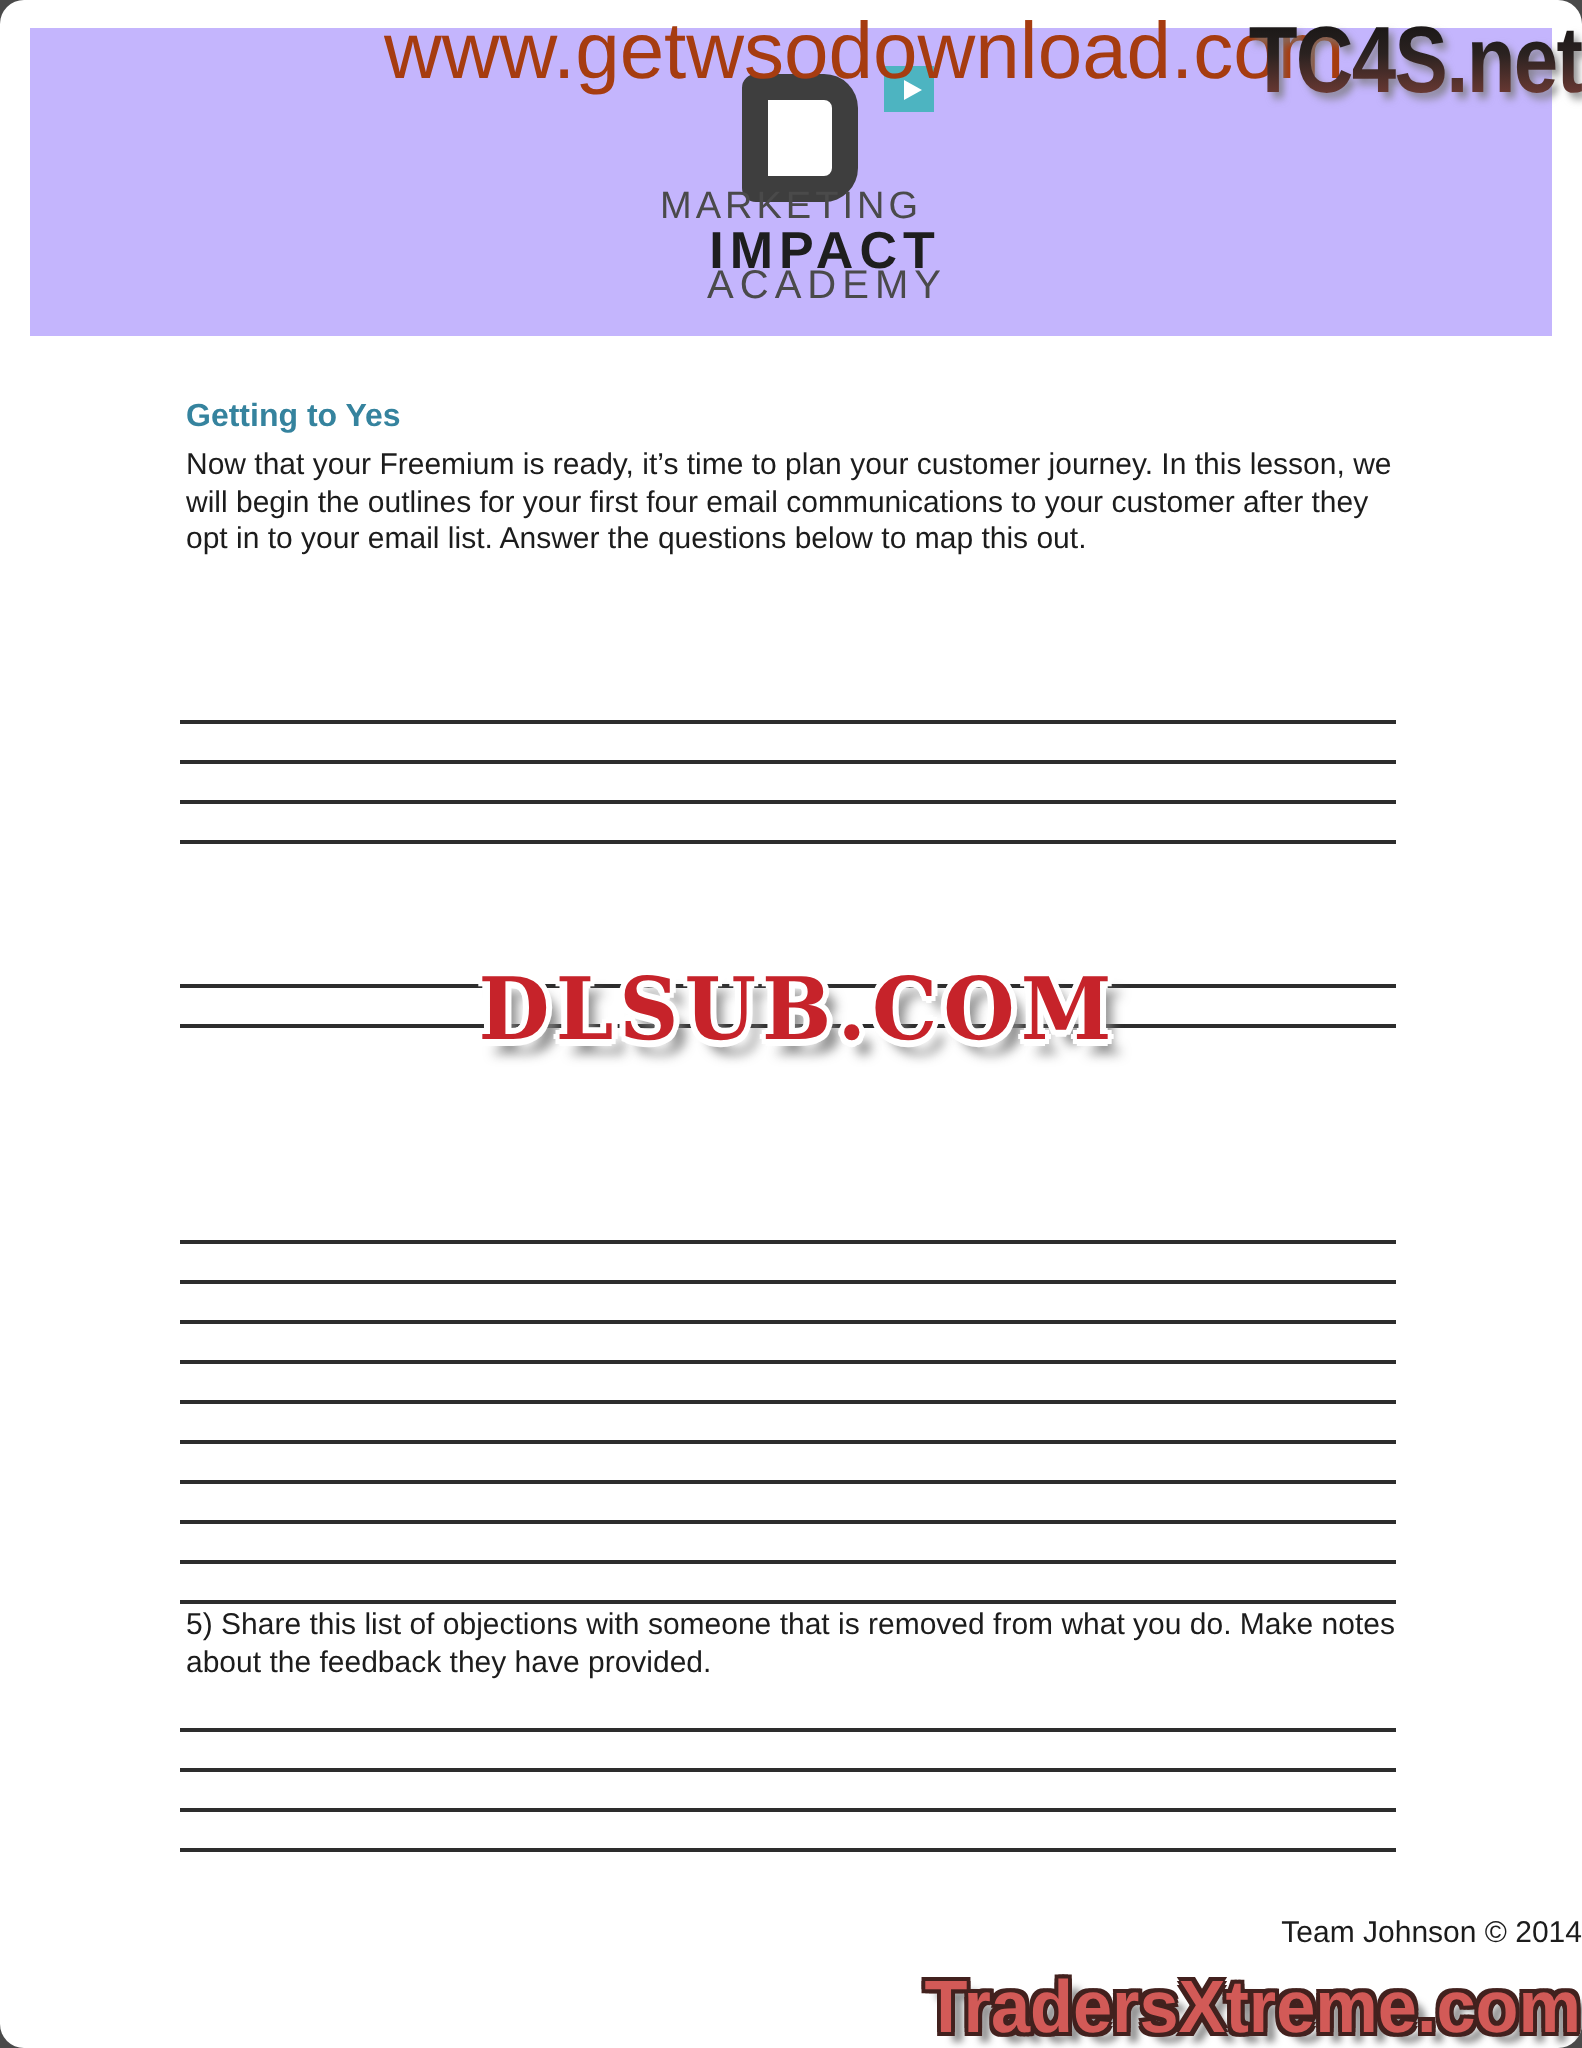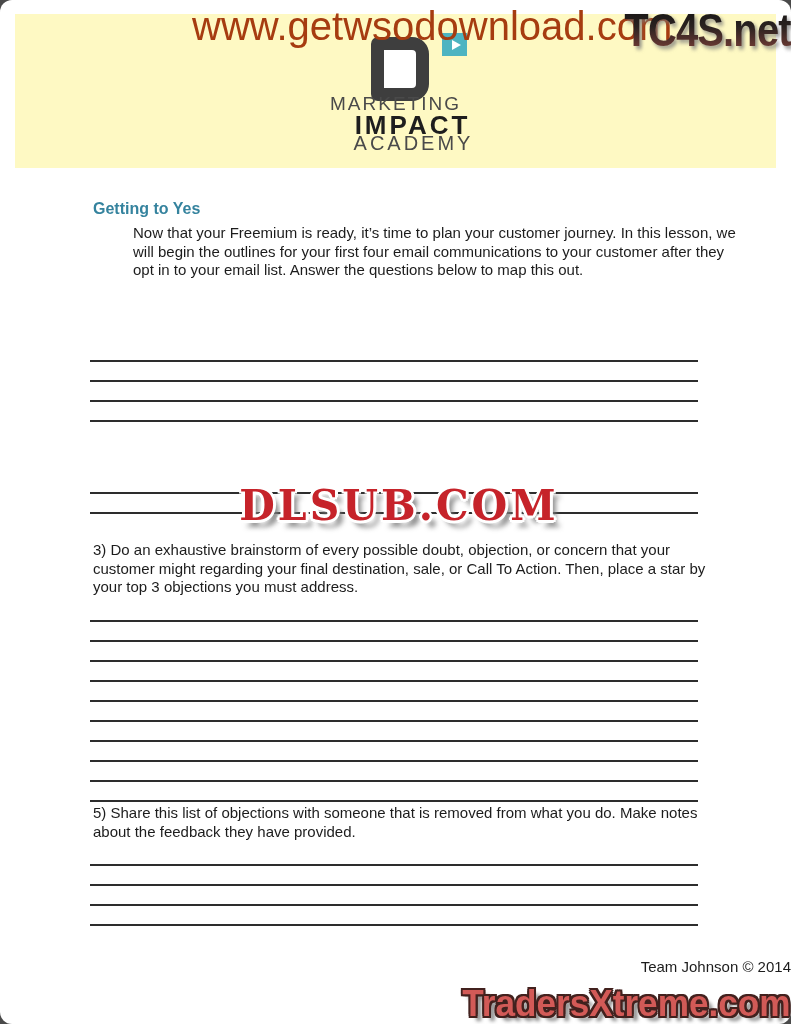--- a/index.html
+++ b/index.html
@@ -12,21 +12,21 @@
     position: relative;
     width: 791px; height: 1024px;
     background: #ffffff;
     border-radius: 12px;
     overflow: hidden;
   }
   
   .header-block {
     position: absolute; left: 15px; top: 14px;
     width: 761px; height: 154px;
-    background: #fef9c3;
+    background: #c4b5fd;
   }
   .logo-d {
     position: absolute; left: 356px; top: 23px;
     width: 58px; height: 64px;
     box-sizing: border-box;
     border: 13px solid #3e3e3e;
     border-radius: 7px 17px 17px 7px;
     background: #ffffff;
   }
   .logo-play {
@@ -84,21 +84,21 @@
   }
   
   .doc-title {
     position: absolute; left: 93px; top: 200px;
     font-size: 16px; font-weight: bold; color: #35839e;
   }
   .para {
     position: absolute; left: 93px; width: 614px;
     font-size: 15px; line-height: 18.5px; color: #1c1c1c; margin: 0;
   }
-  .intro { top: 224px; margin-left: 40px; }
+  .intro { top: 224px; }
   .q1 { top: 301px; }
   .q2 { top: 439px; }
   .q3 { top: 541px; }
   .q5 { top: 804px; }
   .lines {
     position: absolute; left: 90px; width: 608px;
   }
   .lines-q1 { top: 342px; }
   .lines-q2 { top: 474px; }
   .lines-q3 { top: 602px; }
@@ -140,21 +140,20 @@
       <div class="answer-line"></div>
     </div>
 
   <div class="lines lines-q2">
       <div class="answer-line"></div>
       <div class="answer-line"></div>
     </div>
 
   <div class="wm-dlsub">DLSUB.COM</div>
 
-  <p class="para q3">3) Do an exhaustive brainstorm of every possible doubt, objection, or concern that your customer might regarding your final destination, sale, or Call To Action. Then, place a star by your top 3 objections you must address.</p>
   <div class="lines lines-q3">
       <div class="answer-line"></div>
       <div class="answer-line"></div>
       <div class="answer-line"></div>
       <div class="answer-line"></div>
       <div class="answer-line"></div>
       <div class="answer-line"></div>
       <div class="answer-line"></div>
       <div class="answer-line"></div>
       <div class="answer-line"></div>

